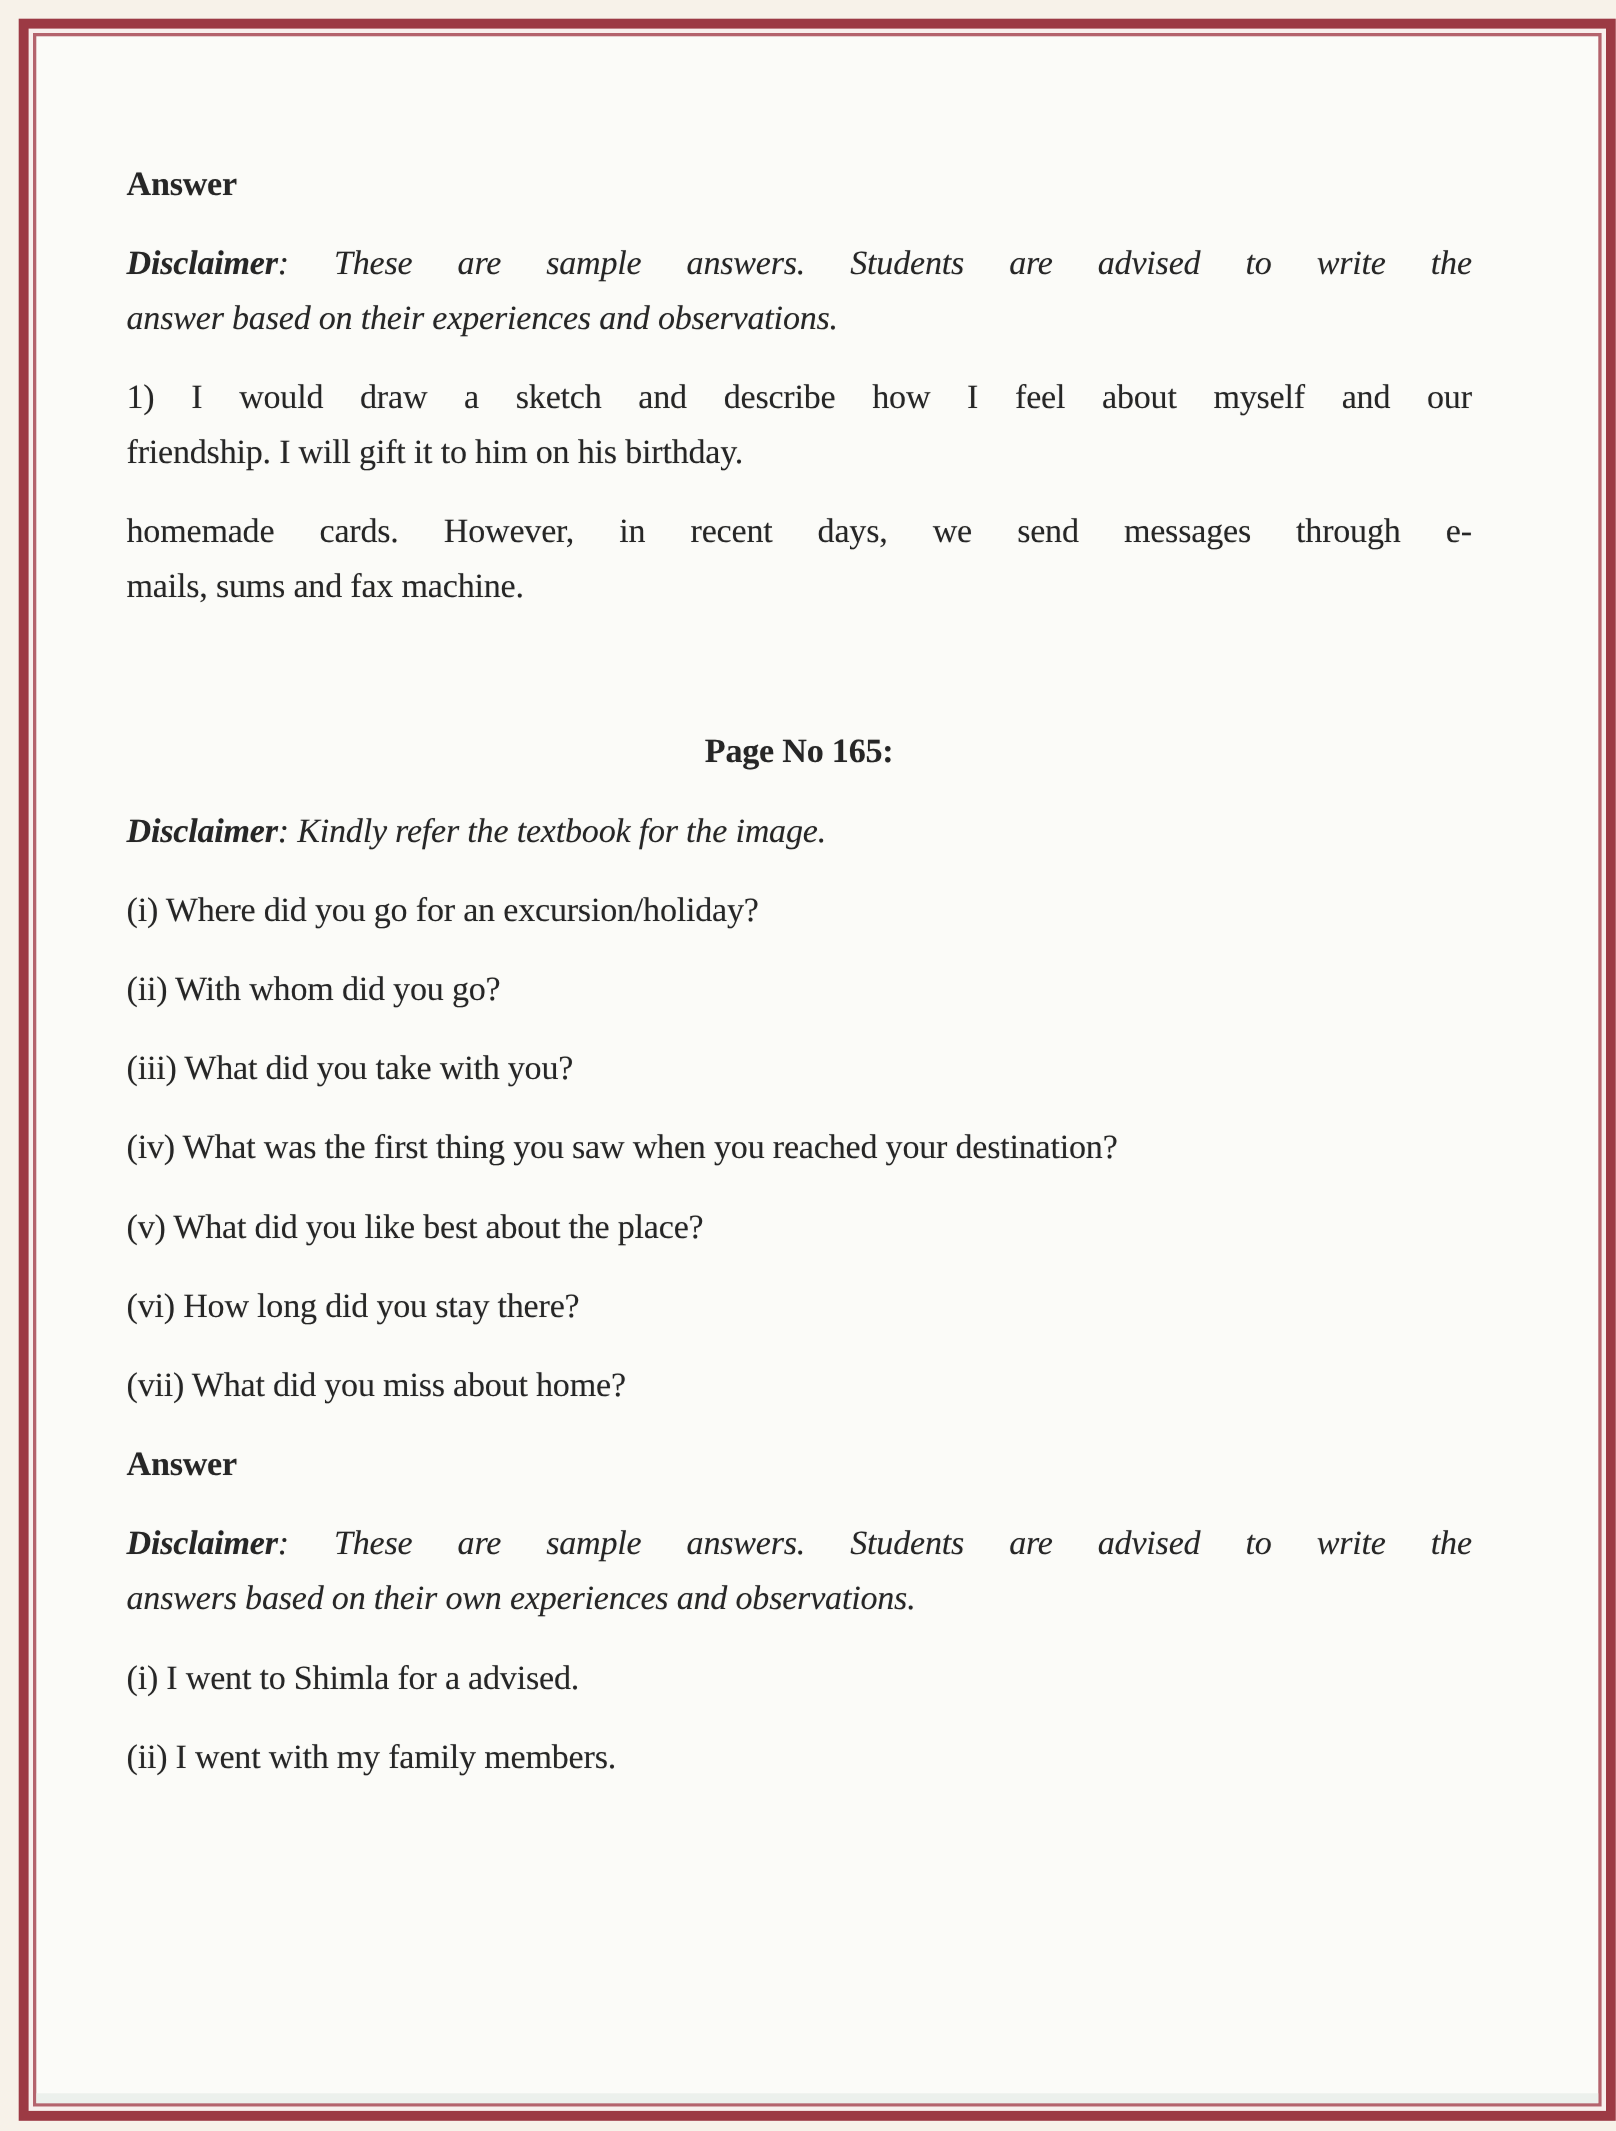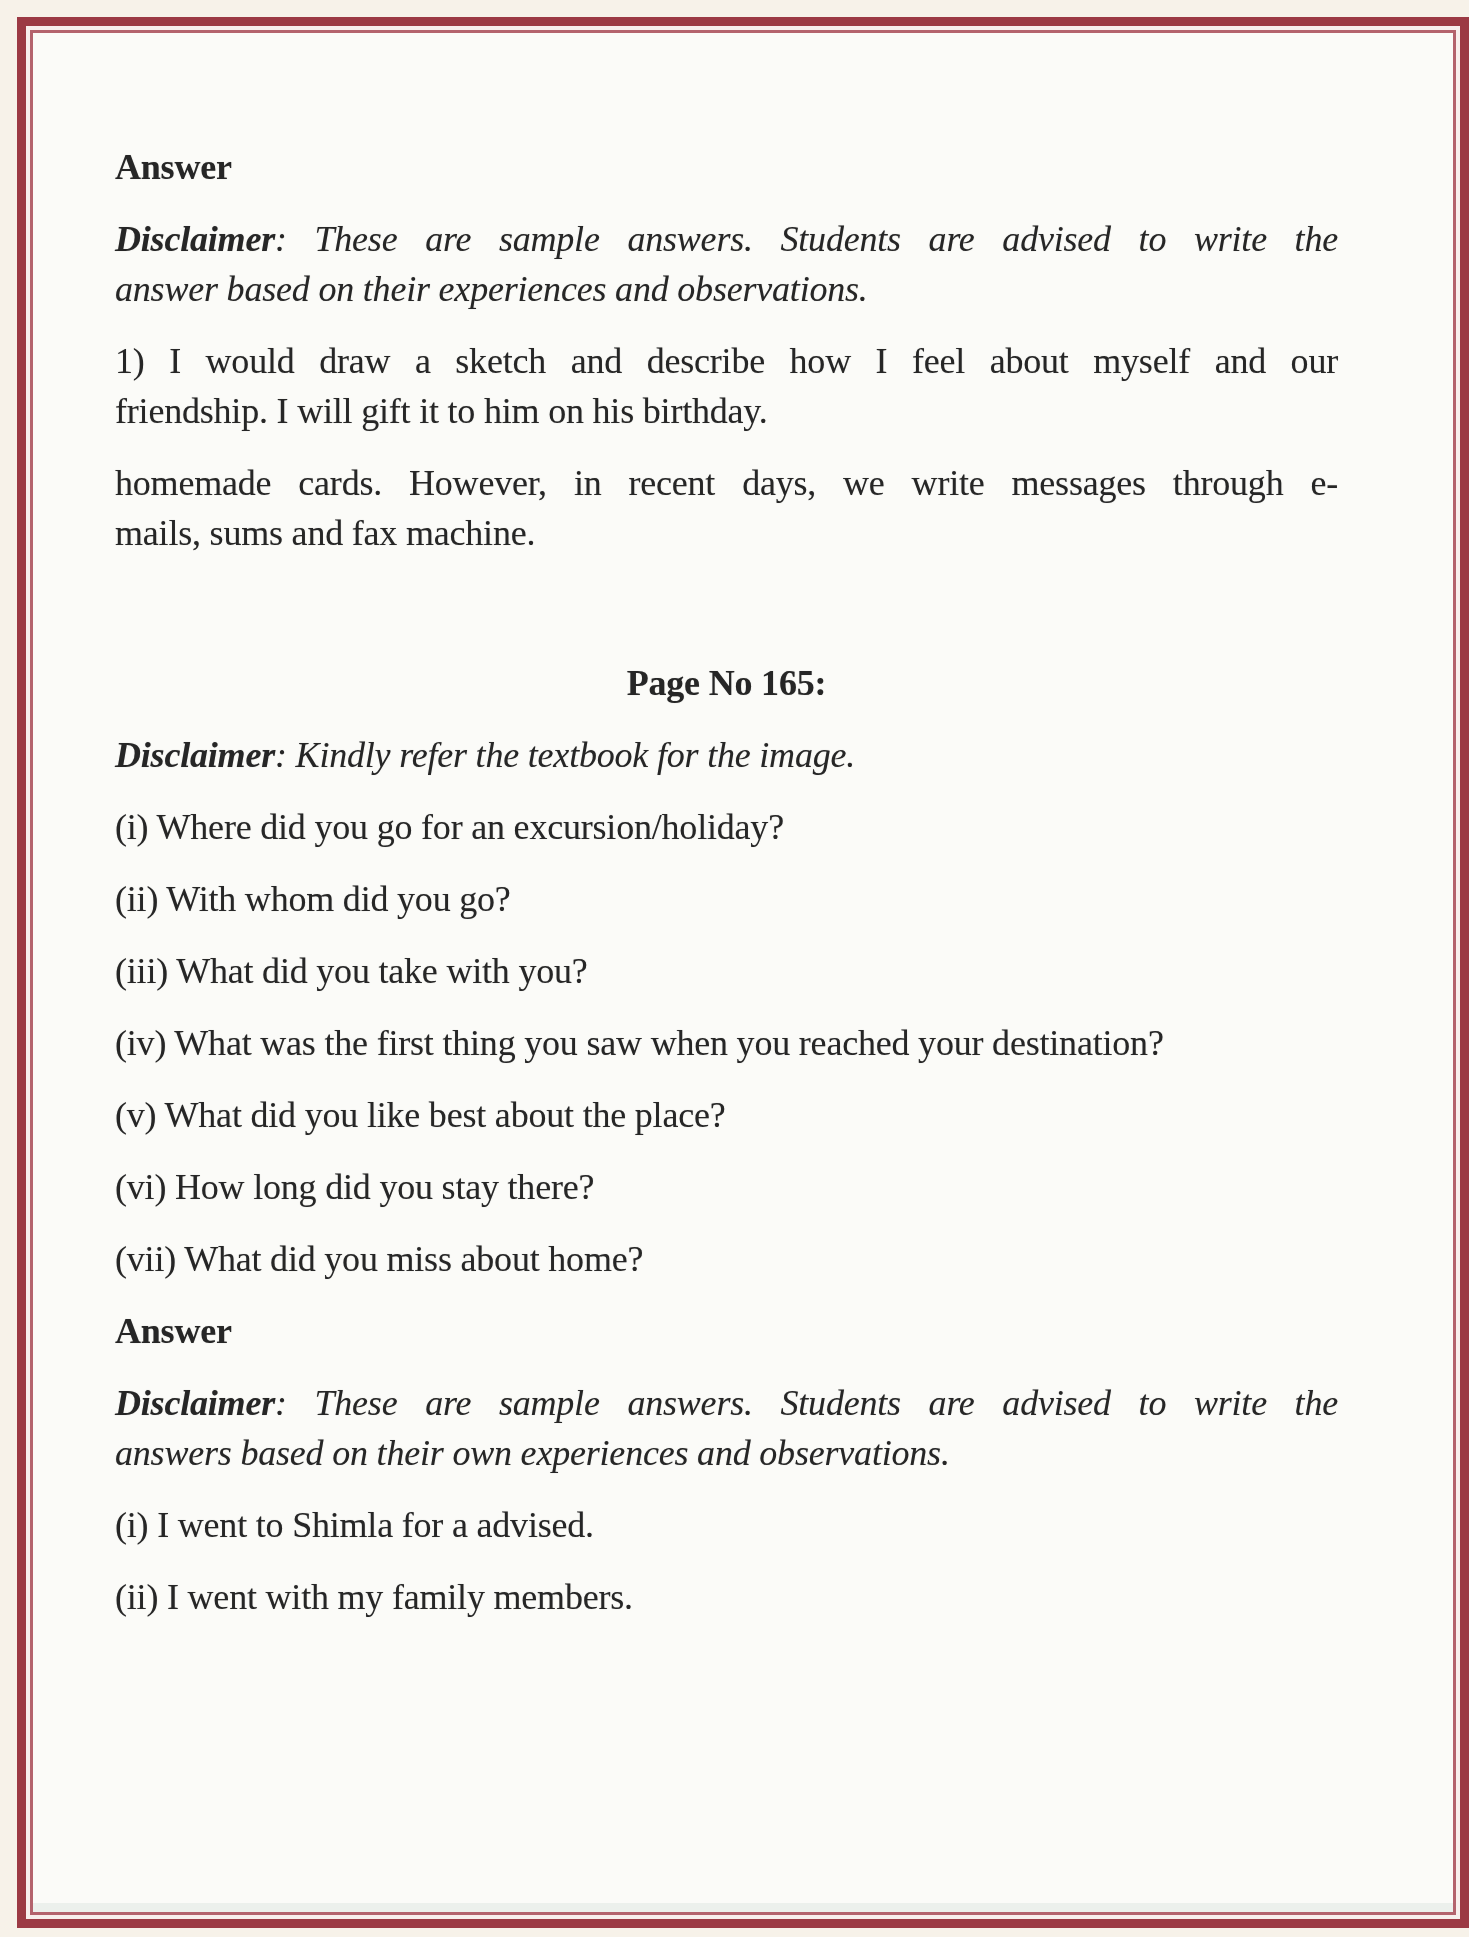--- a/index.html
+++ b/index.html
@@ -16,21 +16,21 @@
   .frame-inner{
     position:absolute;inset:4px;
     border:3px solid #b4636d;background:#fbfbf8;
     padding:109px 115px 0 82px;
     text-shadow:0 0 1px rgba(40,40,40,.28);
   }
   .scan-band{
     position:absolute;left:0;right:0;bottom:0;height:9px;
     background:#e9eee9;opacity:.8;
   }
-  .t{font-size:36px;line-height:50px;letter-spacing:-0.2px;}
+  .t{font-size:31px;line-height:50px;letter-spacing:-0.2px;}
   p{margin:0 0 22px 0;}
   .h{font-weight:700;}
   .it{font-style:italic;}
   .lead{font-weight:700;}
   .jl{text-align:justify;text-align-last:justify;}
   .nw{white-space:nowrap;}
   .center{text-align:center;}
   .page-heading{margin-top:100px;font-weight:700;}
 </style>
 </head>
@@ -46,21 +46,21 @@
         <div class="jl it"><span class="lead">Disclaimer</span><span>: These are sample answers. Students are advised to write the</span></div>
         <div class="it">answer based on their experiences and observations.</div>
       </div>
 
       <div style="margin-bottom:22px;">
         <div class="jl">1) I would draw a sketch and describe how I feel about myself and our</div>
         <div>friendship. I will gift it to him on his birthday.</div>
       </div>
 
       <div style="margin-bottom:22px;">
-        <div class="jl">homemade cards. However, in recent days, we write messages through e-</div>
+        <div class="jl">homemade cards. However, in recent days, we send messages through e-</div>
         <div>mails, sums and fax machine.</div>
       </div>
 
       <p class="center page-heading">Page No 165:</p>
 
 
       <p class="it nw"><span class="lead">Disclaimer</span><span>: Kindly refer the textbook for the image.</span></p>
 
       <p class="nw">(i) Where did you go for an excursion/holiday?</p>
       <p class="nw">(ii) With whom did you go?</p>

